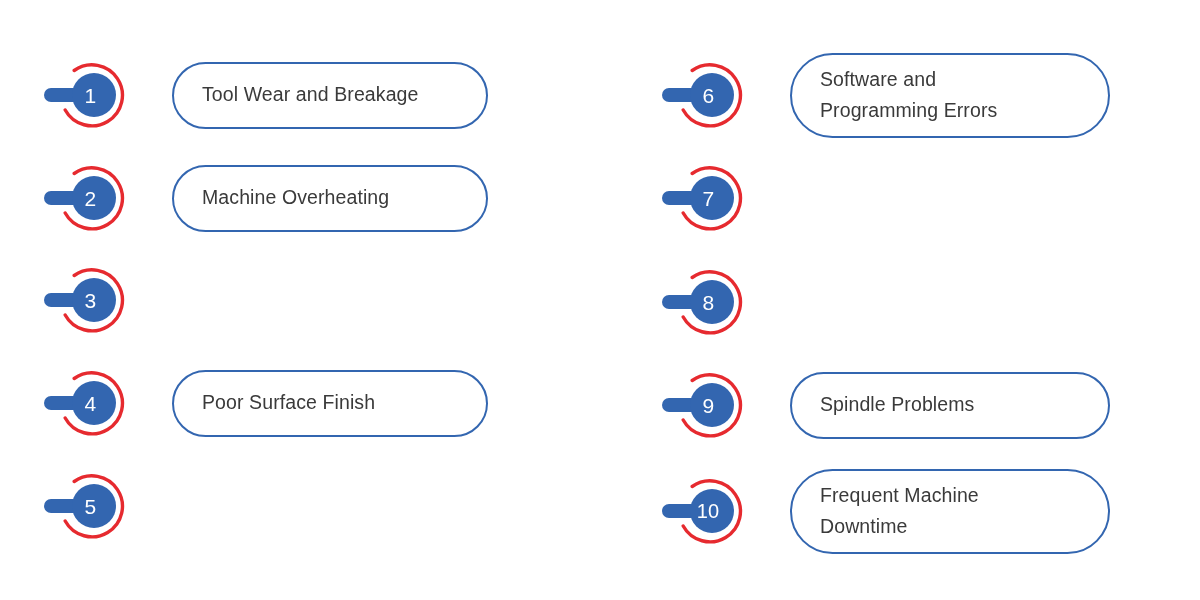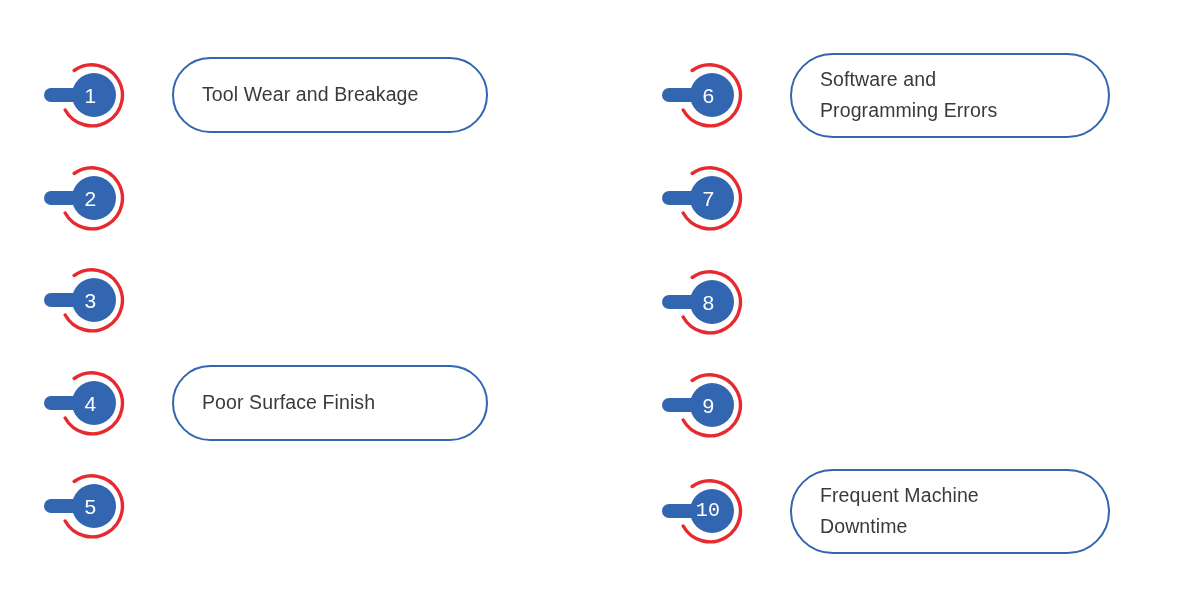--- a/index.html
+++ b/index.html
@@ -66,21 +66,21 @@
     color: #ffffff;
     font-family: "Liberation Sans", sans-serif;
     font-size: 21px;
     font-weight: 400;
     letter-spacing: 0.2px;
     line-height: 1;
     padding-left: 3px;
     box-sizing: border-box;
     user-select: none;
   }
-  .badge-number.wide { font-size: 20px; padding-left: 2px; font-family: Liberation Mono, monospace; }
+  .badge-number.wide { font-size: 20px; padding-left: 2px; }
 
   
   .pill {
     box-sizing: border-box;
     background: #ffffff;
     border: 2.5px solid #3366b0;
     border-radius: 999px;
     display: flex;
     align-items: center;
     padding: 0 28px;
@@ -92,21 +92,21 @@
     font-weight: 400;
     line-height: 1.6;
     letter-spacing: 0.1px;
     white-space: pre-line;
   }
 
   
   .column.left  .pill { width: 316px; }
   .column.right .pill { width: 320px; }
 
-  .pill.h1 { height: 76px; }
+  .pill.h1 { height: 67px; }
   .pill.h2 { height: 85px; }
 
   .gap-left  { width: 46px; flex: 0 0 46px; }
   .gap-right { width: 46px; flex: 0 0 46px; }
 </style>
 </head>
 <body>
 
 <div id="infographic">
   <div class="column left">
@@ -131,20 +131,23 @@
           <svg width="86" height="78" viewBox="0 0 86 78" xmlns="http://www.w3.org/2000/svg">
             <g>
               <path d="M 34.2 14.5 A 30.5 30.5 0 1 1 25.2 54.0" fill="none" stroke="#e62a2f" stroke-width="3.4" stroke-linecap="round"></path>
             </g>
             <rect x="4" y="32" width="50" height="14" rx="7" fill="#3366b0"></rect>
             <circle cx="54" cy="39" r="22" fill="#3366b0"></circle>
           </svg>
           <div class="badge-number">2</div>
         </div>
         <div class="gap-left"></div>
+        <div class="pill h1">
+          <div class="pill-label">Machine Overheating</div>
+        </div>
       </div>
       <div class="row" style="top: 261px; height: 78px;">
         <div class="badge">
           <svg width="86" height="78" viewBox="0 0 86 78" xmlns="http://www.w3.org/2000/svg">
             <g>
               <path d="M 34.2 14.5 A 30.5 30.5 0 1 1 25.2 54.0" fill="none" stroke="#e62a2f" stroke-width="3.4" stroke-linecap="round"></path>
             </g>
             <rect x="4" y="32" width="50" height="14" rx="7" fill="#3366b0"></rect>
             <circle cx="54" cy="39" r="22" fill="#3366b0"></circle>
           </svg>
@@ -231,20 +234,23 @@
           <svg width="86" height="78" viewBox="0 0 86 78" xmlns="http://www.w3.org/2000/svg">
             <g>
               <path d="M 34.2 14.5 A 30.5 30.5 0 1 1 25.2 54.0" fill="none" stroke="#e62a2f" stroke-width="3.4" stroke-linecap="round"></path>
             </g>
             <rect x="4" y="32" width="50" height="14" rx="7" fill="#3366b0"></rect>
             <circle cx="54" cy="39" r="22" fill="#3366b0"></circle>
           </svg>
           <div class="badge-number">9</div>
         </div>
         <div class="gap-right"></div>
+        <div class="pill h1">
+          <div class="pill-label">Spindle Problems</div>
+        </div>
       </div>
       <div class="row" style="top: 468.5px; height: 85px;">
         <div class="badge">
           <svg width="86" height="78" viewBox="0 0 86 78" xmlns="http://www.w3.org/2000/svg">
             <g>
               <path d="M 34.2 14.5 A 30.5 30.5 0 1 1 25.2 54.0" fill="none" stroke="#e62a2f" stroke-width="3.4" stroke-linecap="round"></path>
             </g>
             <rect x="4" y="32" width="50" height="14" rx="7" fill="#3366b0"></rect>
             <circle cx="54" cy="39" r="22" fill="#3366b0"></circle>
           </svg>

